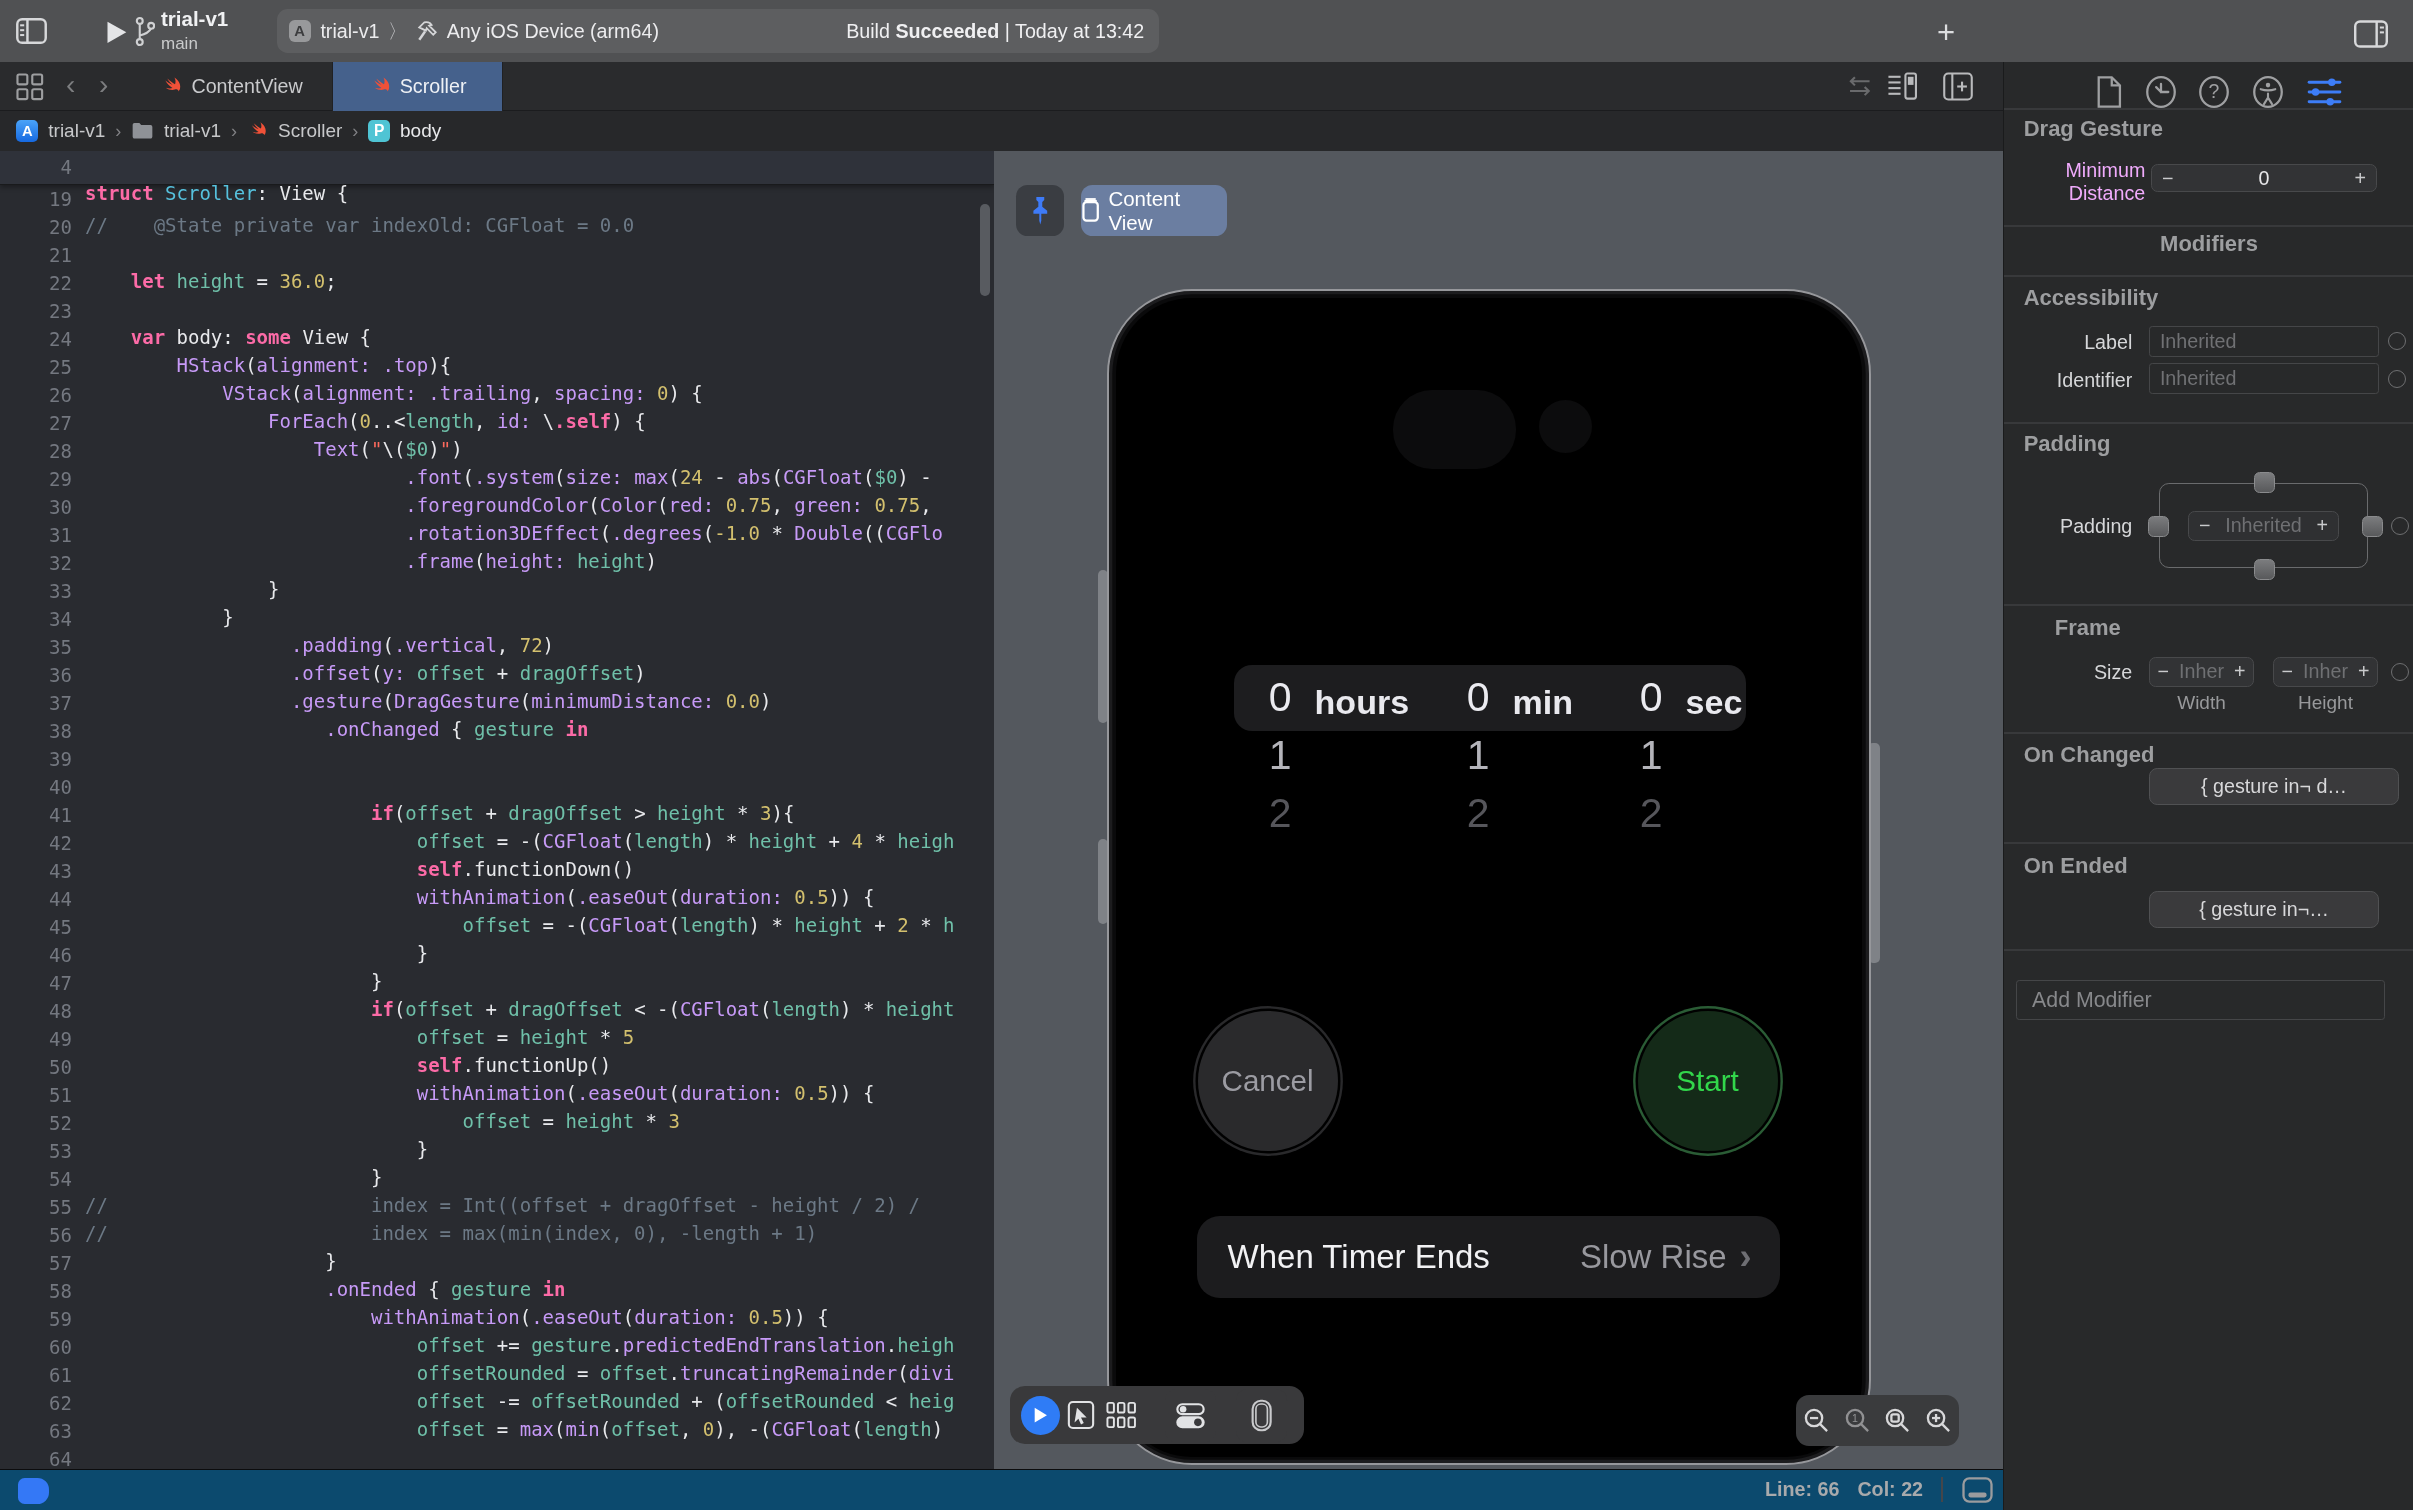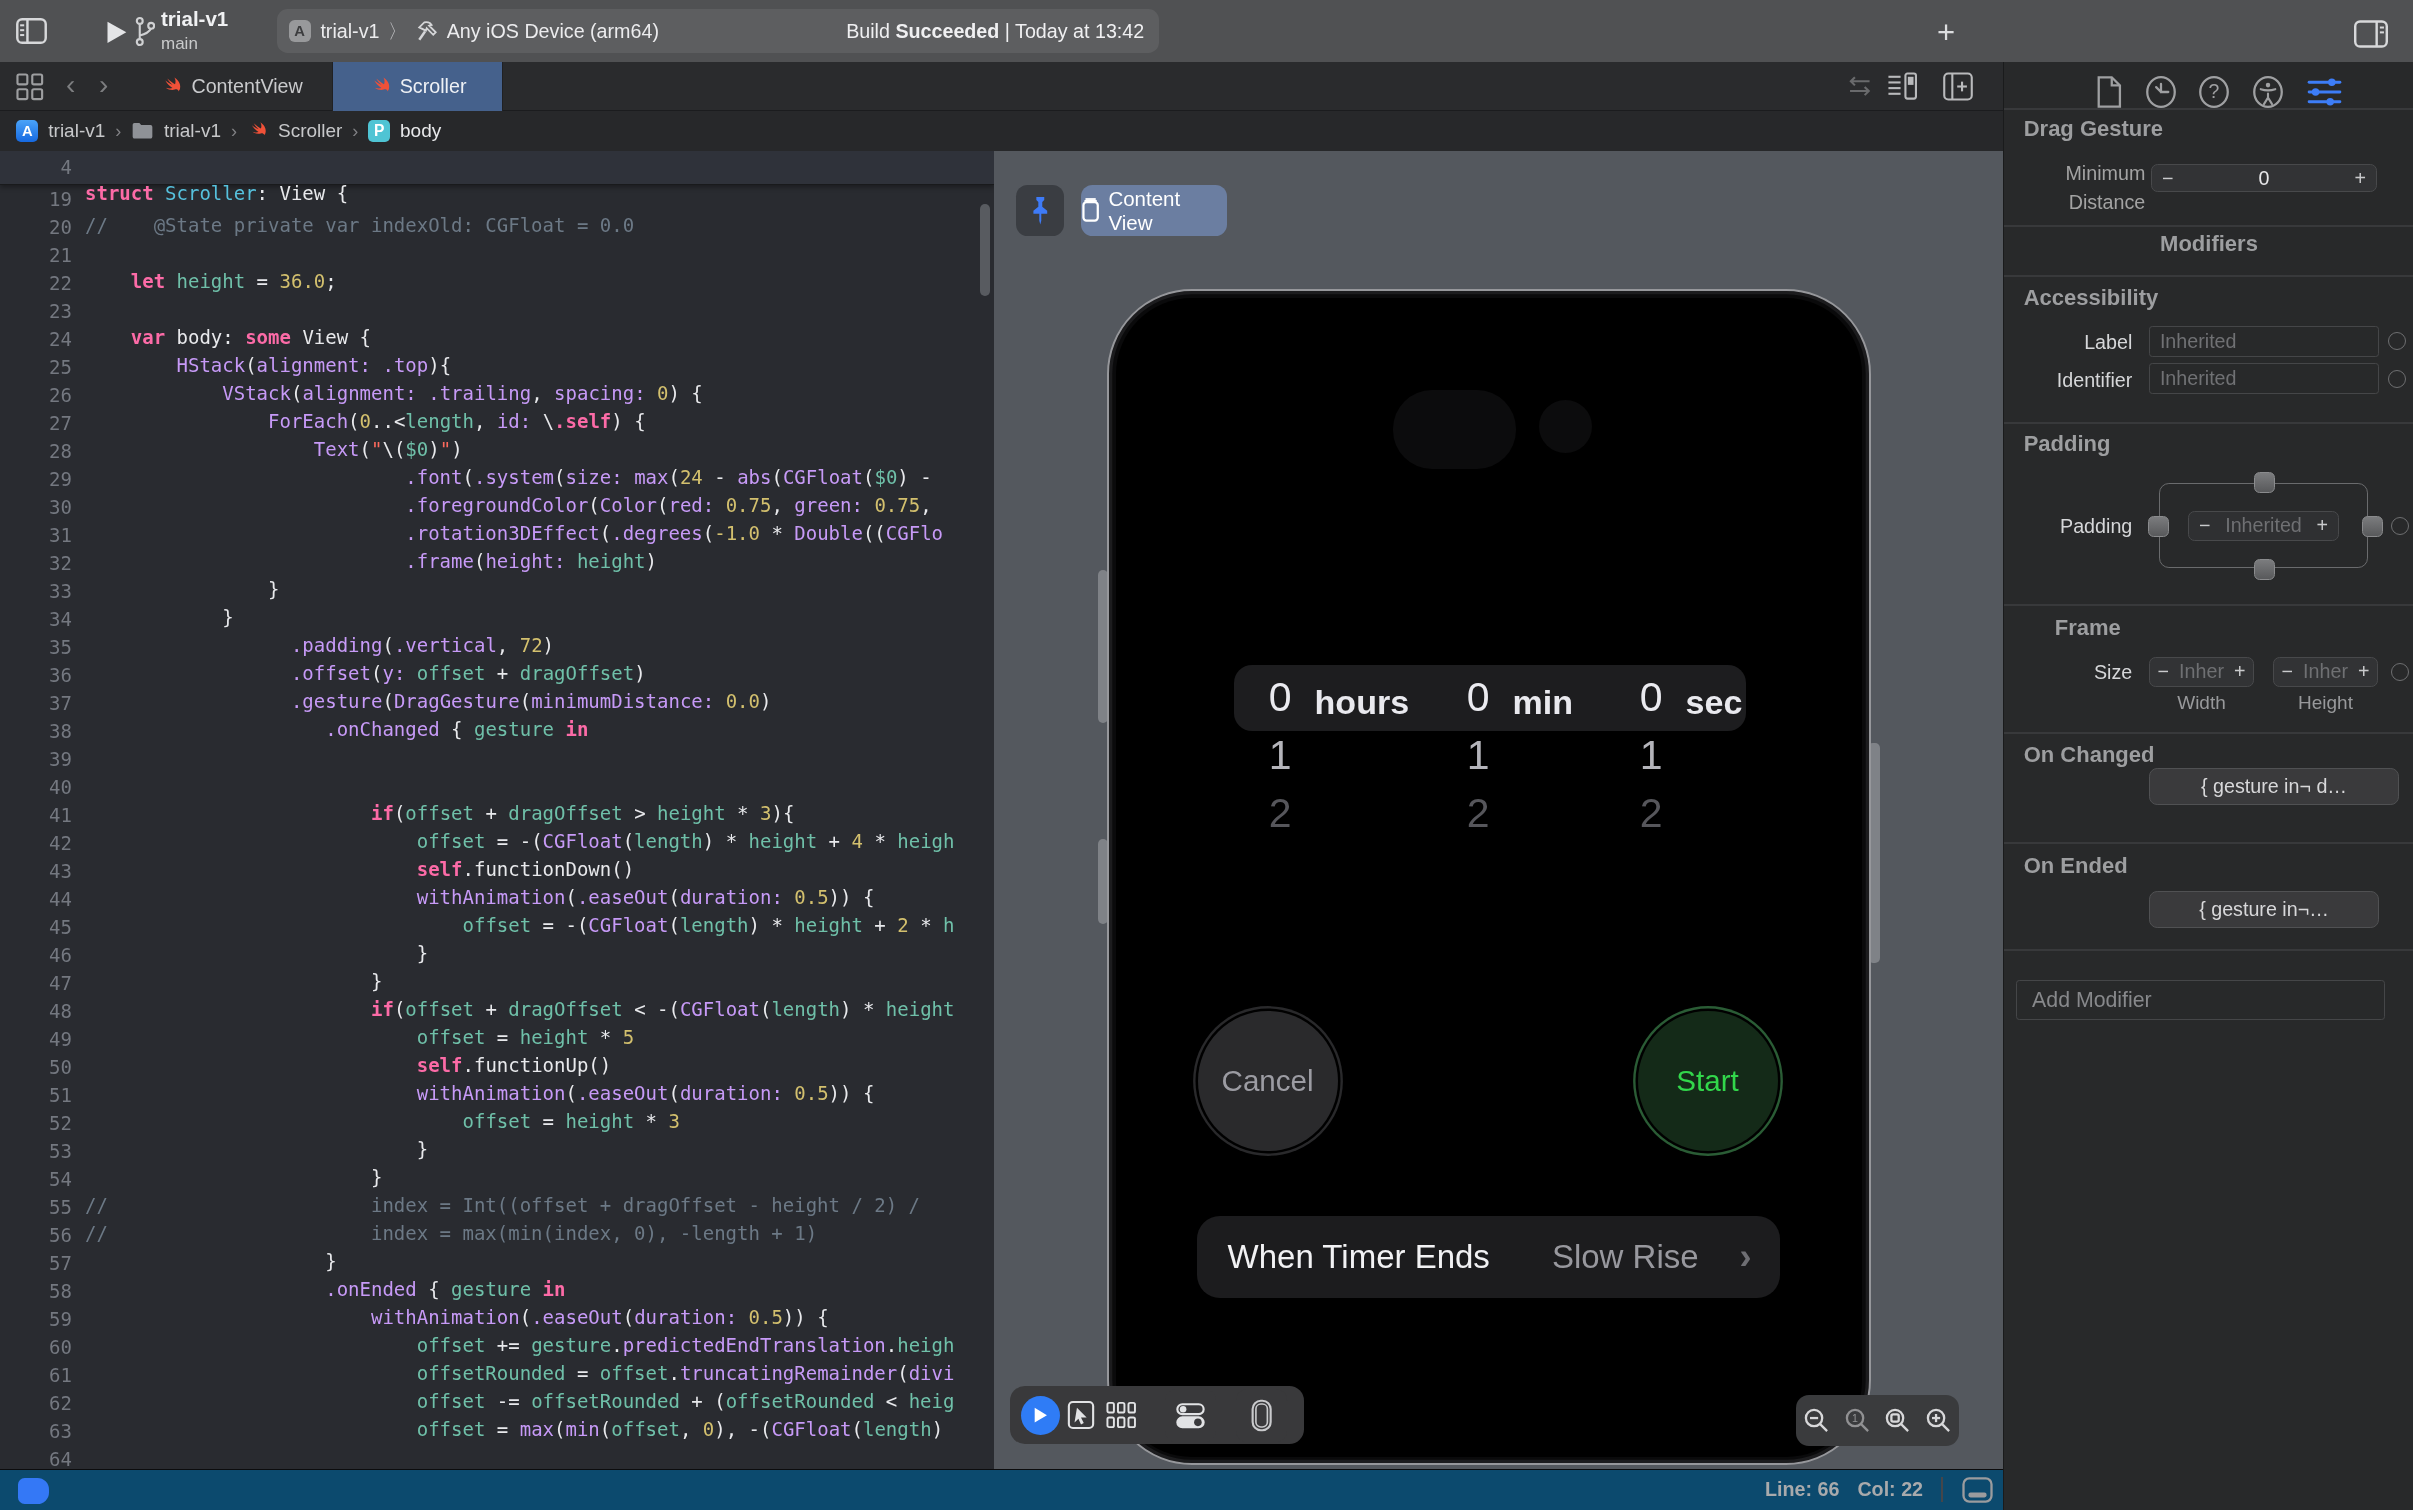--- a/index.html
+++ b/index.html
@@ -57,21 +57,21 @@
     background:#0a0a0b; border:2.5px solid #96979b; box-shadow:inset 0 0 0 3.3px #1c1c1e; }
   #screen { left:122px; top:147px; width:746px; height:1159px; border-radius:76px; background:#000; overflow:hidden; }
   .pick-num { width:49px; text-align:center; font-size:41px; color:#ebebf0; height:43px; line-height:43px; }
   .pick-label { font-size:34px; font-weight:600; color:#e9e9ee; height:43px; line-height:43px; }
   .dim1 { color:#b4b4ba; } .dim2 { color:#56565b; }
   .timer-btn { border-radius:50%; width:140px; height:140px; display:flex; align-items:center;
     justify-content:center; font-size:29.6px; }
   #cancel-btn { background:#2a2a2c; color:#9c9ca3; box-shadow:0 0 0 2.5px #000, 0 0 0 4.9px #29292b; }
   #start-btn { background:#142a18; color:#32d74b; box-shadow:0 0 0 2.5px #000, 0 0 0 4.9px #2a5c35; }
   #when-row { background:#1c1c1e; border-radius:23px; display:flex; align-items:center;
-    padding:0 28px 0 31px; font-size:33px; color:#f2f2f4;gap:28px; }
+    padding:0 28px 0 31px; font-size:33px; color:#f2f2f4; }
 
   #preview-toolbar { background:#39393b; border-radius:14.8px; }
   #zoom-pill { background:#3a3b3d; border-radius:13px; display:flex; align-items:center; justify-content:space-around; }
 
   
   #inspector { left:2003px; top:62px; width:410px; height:1449px; background:#28292a; border-left:1.6px solid #1a1b1c; }
   .insp-divider { position:absolute; left:0; width:410px; height:1.6px; background:#38393b; }
   .insp-title { position:absolute; left:19.7px; font-size:22px; font-weight:bold; color:#9d9ea0; }
   .insp-label { position:absolute; font-size:19.7px; color:#d6d7d9; text-align:right; }
   .stepper { position:absolute; background:#323335; border:1.6px solid #48494b; border-radius:6.6px;
@@ -460,21 +460,21 @@
             <circle cx="33" cy="10" r="4.6"></circle>
             <circle cx="13" cy="22" r="4.6"></circle>
             <circle cx="31" cy="34" r="4.6"></circle>
           </g>
         </svg>
       </span>
   </div>
   <div class="insp-divider" style="top:46px;"></div>
 
   <div class="insp-title" style="top:54px;">Drag Gesture</div>
-  <div class="insp-label" style="left:21.3px;top:97px;width:120px;color:#a3a3a3;line-height:29px;">Minimum Distance</div>
+  <div class="insp-label" style="left:21.3px;top:97px;width:120px;color:#f0abfc;line-height:23px;">Minimum Distance</div>
   <div class="stepper" style="left:147px;top:102px;width:226px;height:28px;">
     <span>−</span>
     <span class="val">0</span>
     <span>+</span>
   </div>
   <div class="insp-divider" style="top:163px;"></div>
 
   <div class="abs" style="left:0;top:169px;width:410px;text-align:center;font-size:22px;font-weight:bold;color:#9d9ea0;">Modifiers</div>
   <div class="insp-divider" style="top:213px;"></div>
 

